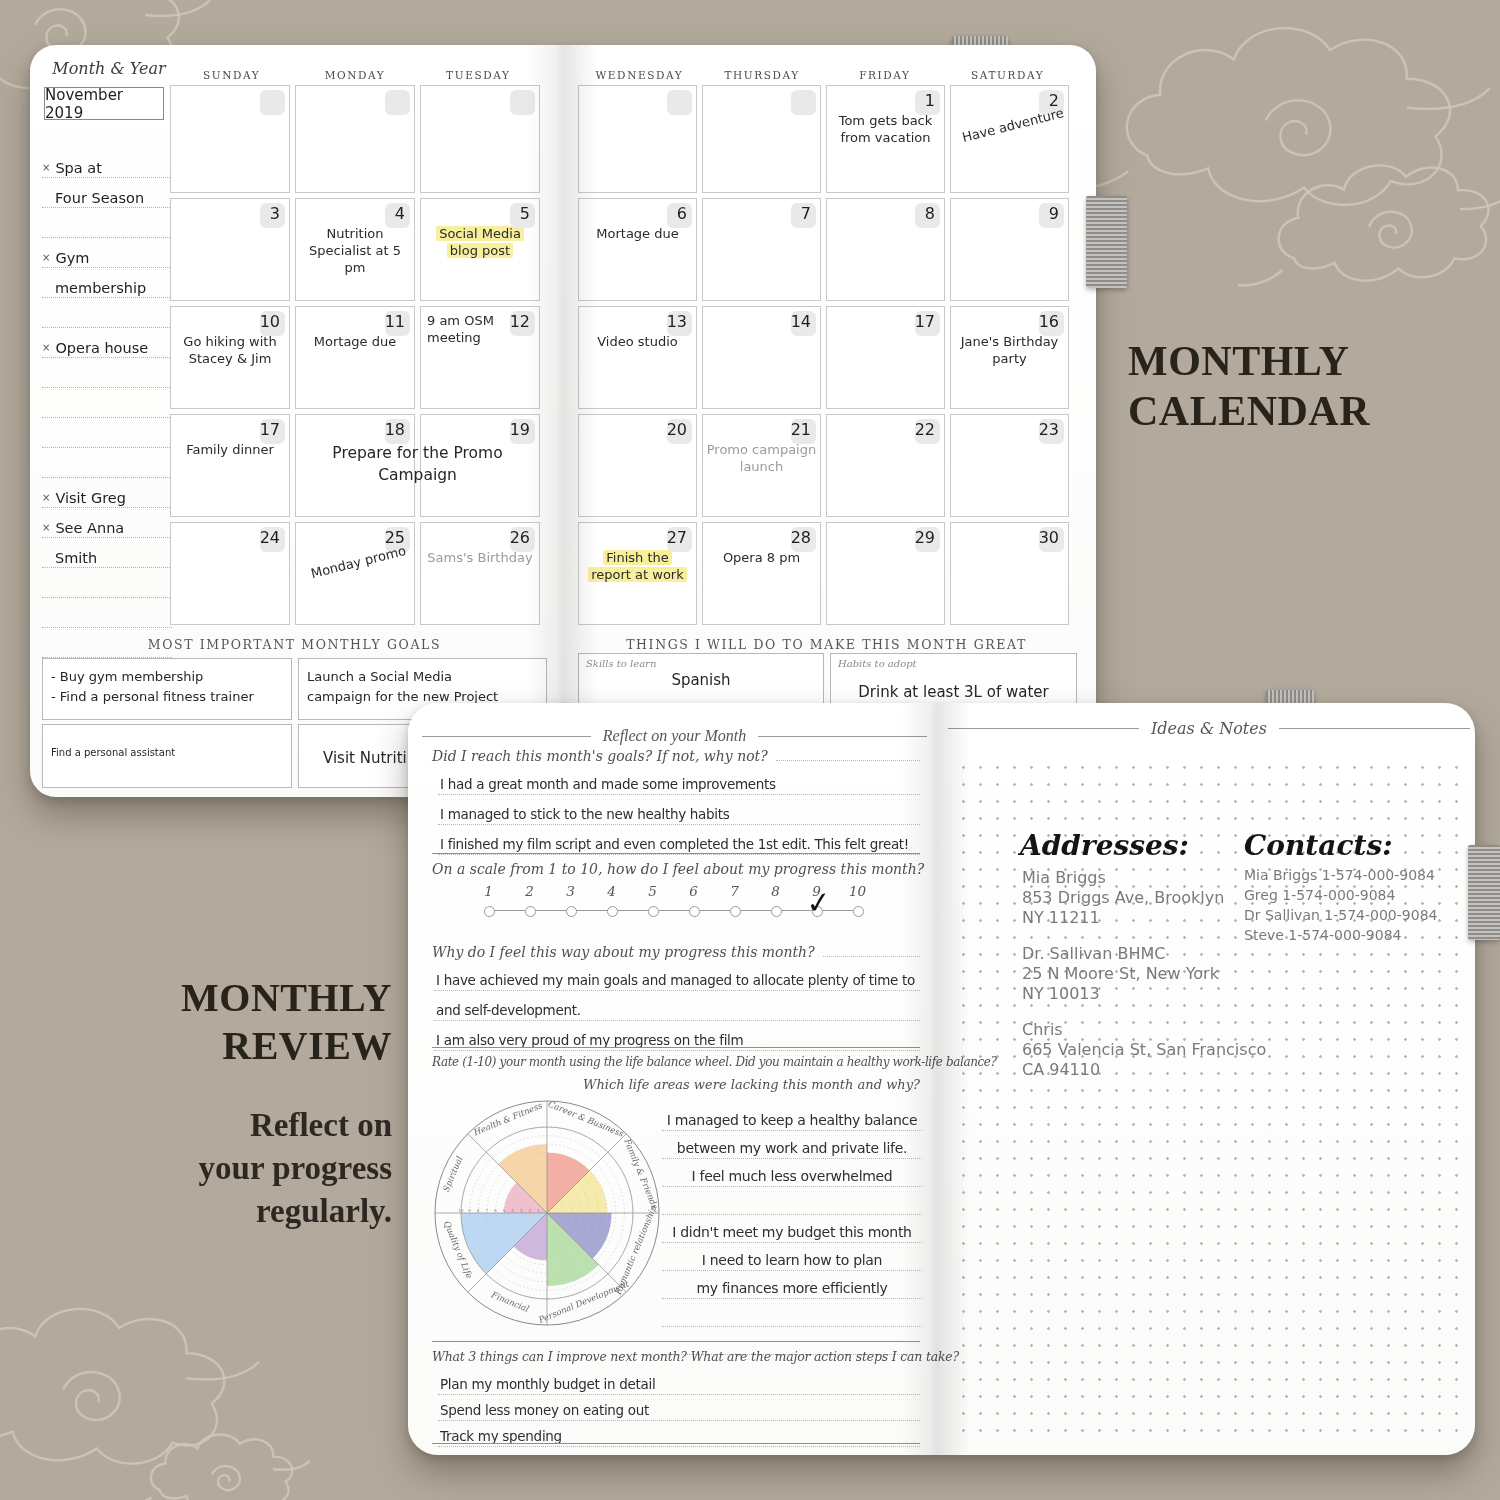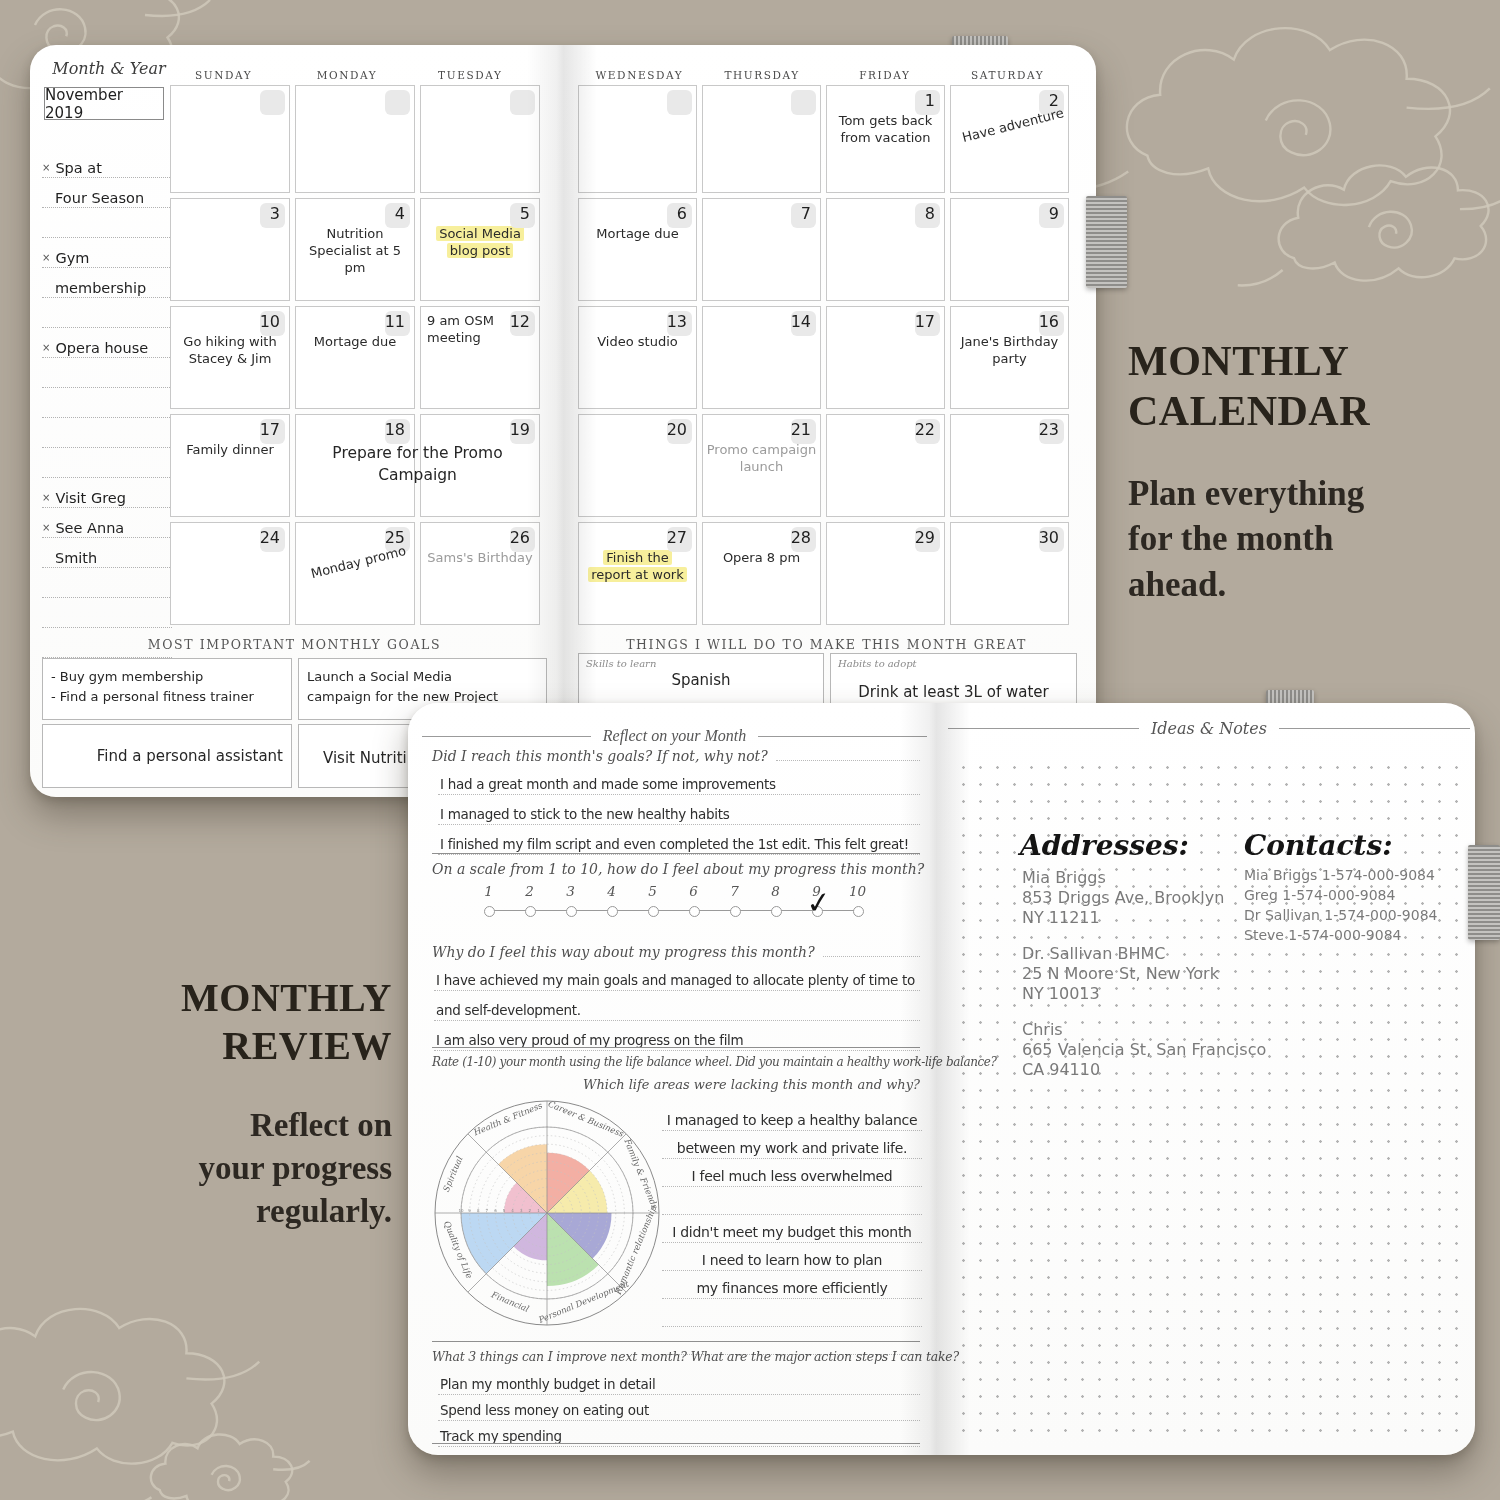--- a/index.html
+++ b/index.html
@@ -30,21 +30,21 @@
   .month-label{position:absolute;left:14px;top:14px;width:130px;text-align:center;font-size:16px;color:#3c3c3c;}
   .month-box{position:absolute;left:14px;top:42px;width:118px;height:31px;border:1px solid #8a8a8a;
              display:flex;align-items:center;justify-content:center;font-size:15px;color:#1e1e1e;}
   #sidebar{position:absolute;left:12px;top:103px;width:130px;}
   .side-row{height:28px;border-bottom:1px dotted #b2b2b2;font-size:14.5px;color:#1f1f1f;
             display:flex;align-items:flex-end;gap:5px;padding-bottom:1px;white-space:nowrap;overflow:hidden;}
   .side-row .b{color:#555;font-size:10px;padding-bottom:3px;}
   .side-row .indent{margin-left:13px;text-align:right;}
 
   .dow-row{position:absolute;top:24px;display:flex;z-index:1;}
-  #dowL{left:132px;width:370px;} #dowR{left:548px;width:491px;}
+  #dowL{left:140px;width:370px;} #dowR{left:548px;width:491px;}
   .dow{flex:1;text-align:center;font-family:"DejaVu Serif",serif;font-size:10.5px;letter-spacing:1.6px;color:#4a4a4a;}
 
   .grid{position:absolute;top:40px;display:grid;grid-template-rows:108px 103px 103px 103px 103px;gap:5px;}
   #gridL{left:140px;grid-template-columns:repeat(3,120px);}
   #gridR{left:548px;grid-template-columns:repeat(4,119px);}
   .cell{position:relative;border:1px solid #c8c8c8;background:#fff;}
   .badge{position:absolute;top:4px;right:4px;width:25px;height:25px;border-radius:6px;background:#e9e9e9;}
   .dnum{position:absolute;top:5px;right:9px;font-size:16px;color:#1f1f1f;z-index:1;}
   .note{padding:27px 3px 2px;text-align:center;font-size:13px;line-height:1.3;color:#2a2a2a;}
   .note.inline{padding:6px 30px 0 6px;text-align:left;}
@@ -57,21 +57,21 @@
   .sec-title{position:absolute;text-align:center;font-family:"DejaVu Serif",serif;
              font-size:12.5px;letter-spacing:1.6px;color:#555;}
   #goalsTitle{left:12px;top:592px;width:505px;}
   #thingsTitle{left:548px;top:592px;width:497px;}
   .gbox{position:absolute;border:1px solid #b8b8b8;background:#fff;}
   .gbox .glines{padding:8px 8px;font-size:13px;line-height:1.5;color:#262626;white-space:nowrap;overflow:hidden;}
   .g1{left:12px;top:613px;width:248px;height:60px;}
   .g2{left:268px;top:613px;width:247px;height:60px;}
   .g3{left:12px;top:679px;width:248px;height:62px;}
   .g4{left:268px;top:679px;width:247px;height:62px;}
-  .g3 .glines{text-align:right;font-size:15px;padding-top:20px;}
+  .g3 .glines{text-align:left;font-size:10px;padding-top:20px;}
   .g4 .glines{font-size:15px;padding:22px 0 0 24px;}
   .tbox{position:absolute;top:608px;height:110px;border:1px solid #b8b8b8;background:#fff;}
   #skillsBox{left:548px;width:244px;} #habitsBox{left:800px;width:245px;}
   .tlabel{display:block;padding:4px 0 0 7px;font-family:"DejaVu Serif",serif;font-style:italic;font-size:10px;color:#8a8a8a;}
   .tval{display:block;text-align:center;font-size:15px;color:#262626;}
   #skillsBox .tval{margin-top:2px;} #habitsBox .tval{margin-top:14px;}
 
   
   .page-head{position:absolute;display:flex;align-items:center;gap:12px;
              font-family:"DejaVu Serif",serif;font-style:italic;font-size:16px;color:#555;}
@@ -556,23 +556,20 @@
       </div>
 
     <div class="fold"></div>
   </div>
 
   <div id="band2" class="elastic v"></div>
 
   <div id="mkRight" class="mk">
     <div class="mk-title">MONTHLY
 CALENDAR</div>
-    <div class="mk-sub">Plan everything
-for the month
-ahead.</div>
   </div>
   <div id="mkLeft" class="mk">
     <div class="mk-title">MONTHLY
 REVIEW</div>
     <div class="mk-sub">Reflect on
 your progress
 regularly.</div>
   </div>
 </div>
 

